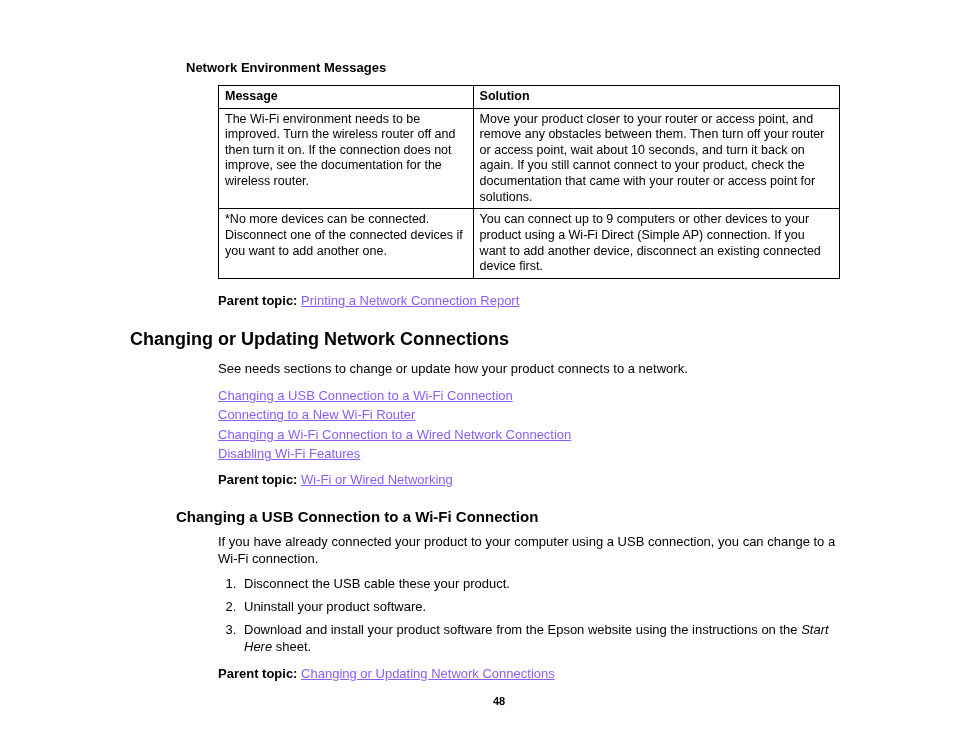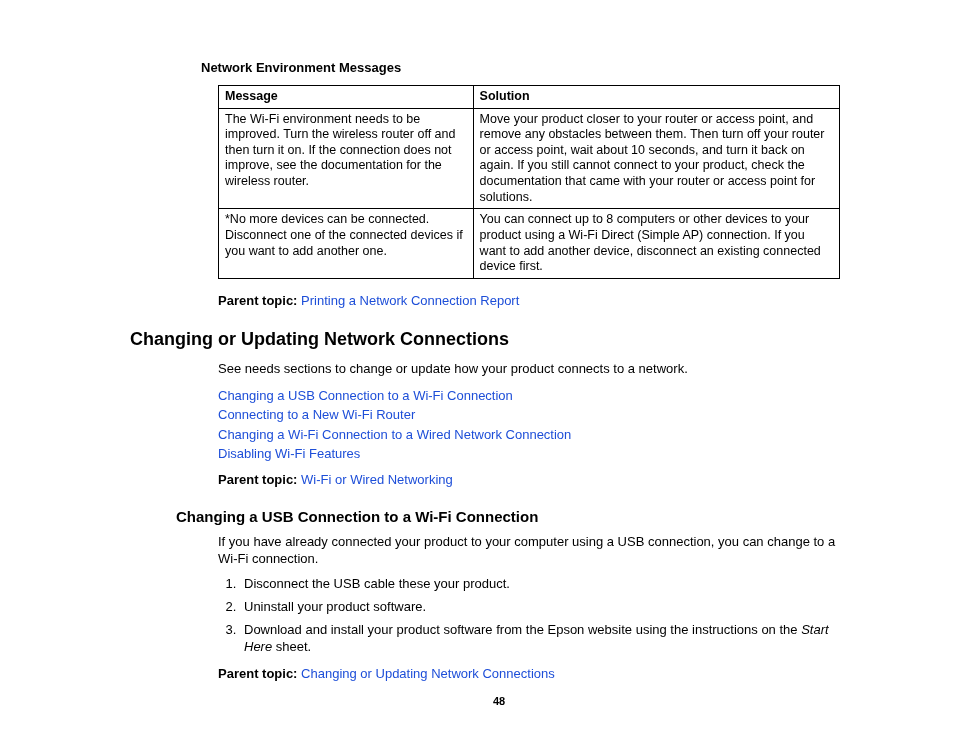--- a/index.html
+++ b/index.html
@@ -15,21 +15,21 @@
       padding: 60px 115px 40px 130px;
       font-size: 13px;
       color: #000;
       line-height: 1.3;
       position: relative;
     }
     .table-title {
       font-weight: bold;
       font-size: 13px;
       margin-bottom: 8px;
-      margin-left: 71px;
+      margin-left: 56px;
     }
     table {
       border-collapse: collapse;
       width: 622px;
       margin-left: 88px;
       margin-bottom: 14px;
     }
     th, td {
       border: 1.5px solid #000;
       padding: 3px 6px;
@@ -49,22 +49,23 @@
     }
     .parent-topic {
       margin-left: 88px;
       font-size: 13px;
       margin-bottom: 18px;
     }
     .parent-topic .label {
       font-weight: bold;
     }
     .link {
-      color: #1d4ed8;
+      color: #8b5cf6;
       cursor: pointer;
+      text-decoration: underline;
     }
     h1.section-heading {
       font-size: 18px;
       font-weight: bold;
       margin-bottom: 10px;
       margin-top: 6px;
     }
     .body-text {
       margin-left: 88px;
       font-size: 13px;
@@ -122,21 +123,21 @@
       <th class="col-solution">Solution</th>
     </tr>
   </thead>
   <tbody>
     <tr>
       <td class="col-message">The Wi-Fi environment needs to be improved. Turn the wireless router off and then turn it on. If the connection does not improve, see the documentation for the wireless router.</td>
       <td class="col-solution">Move your product closer to your router or access point, and remove any obstacles between them. Then turn off your router or access point, wait about 10 seconds, and turn it back on again. If you still cannot connect to your product, check the documentation that came with your router or access point for solutions.</td>
     </tr>
     <tr>
       <td class="col-message">*No more devices can be connected. Disconnect one of the connected devices if you want to add another one.</td>
-      <td class="col-solution">You can connect up to 8 computers or other devices to your product using a Wi-Fi Direct (Simple AP) connection. If you want to add another device, disconnect an existing connected device first.</td>
+      <td class="col-solution">You can connect up to 9 computers or other devices to your product using a Wi-Fi Direct (Simple AP) connection. If you want to add another device, disconnect an existing connected device first.</td>
     </tr>
   </tbody>
 </table>
 
 <div class="parent-topic">
   <span class="label">Parent topic: </span><span class="link">Printing a Network Connection Report</span>
 </div>
 
 <h1 class="section-heading">Changing or Updating Network Connections</h1>
 

